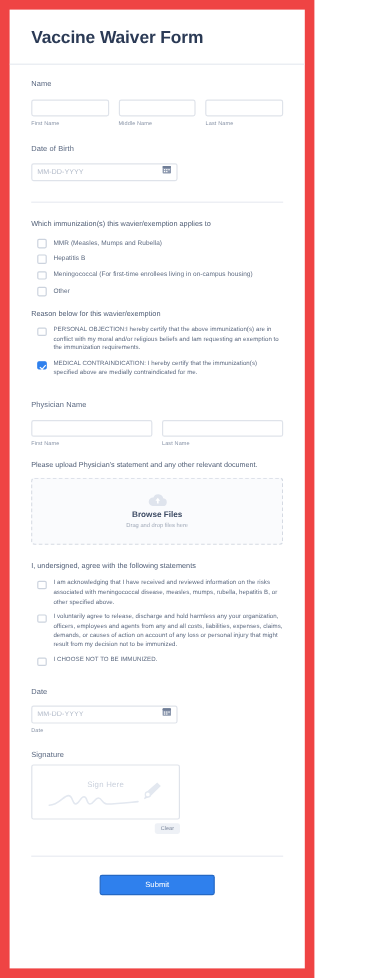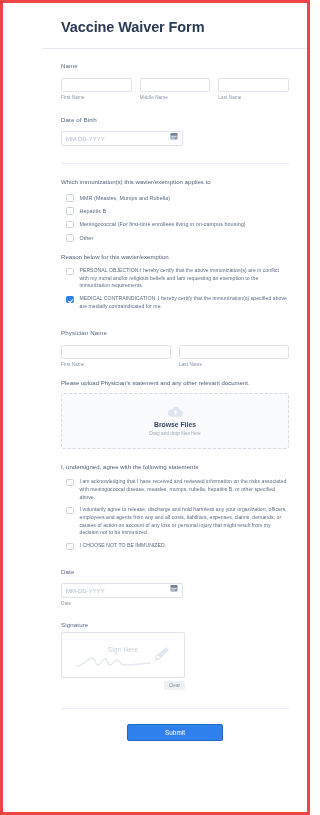--- a/index.html
+++ b/index.html
@@ -2,26 +2,25 @@
 <html><head>
 <meta charset="utf-8">
 <style>
   * { box-sizing: border-box; margin: 0; padding: 0; }
   html, body {
     width: 310px; height: 815px;
     font-family: "Liberation Sans", sans-serif;
     background: #ffffff;
   }
   .page {
-    width: 310px; height: 815px;
-    border: 3px solid #ef4444;
+    width: 262px; height: 815px;
+    border: 8px solid #ef4444;
     background: #ffffff;
     overflow: hidden;
     position: relative;
-    padding-left: 40px;
   }
   .inner {
     padding: 0 18px;
   }
   .form-title {
     font-size: 14.5px;
     font-weight: bold;
     color: #2b3a55;
     letter-spacing: -0.1px;
     padding: 16px 0 13px 0;

